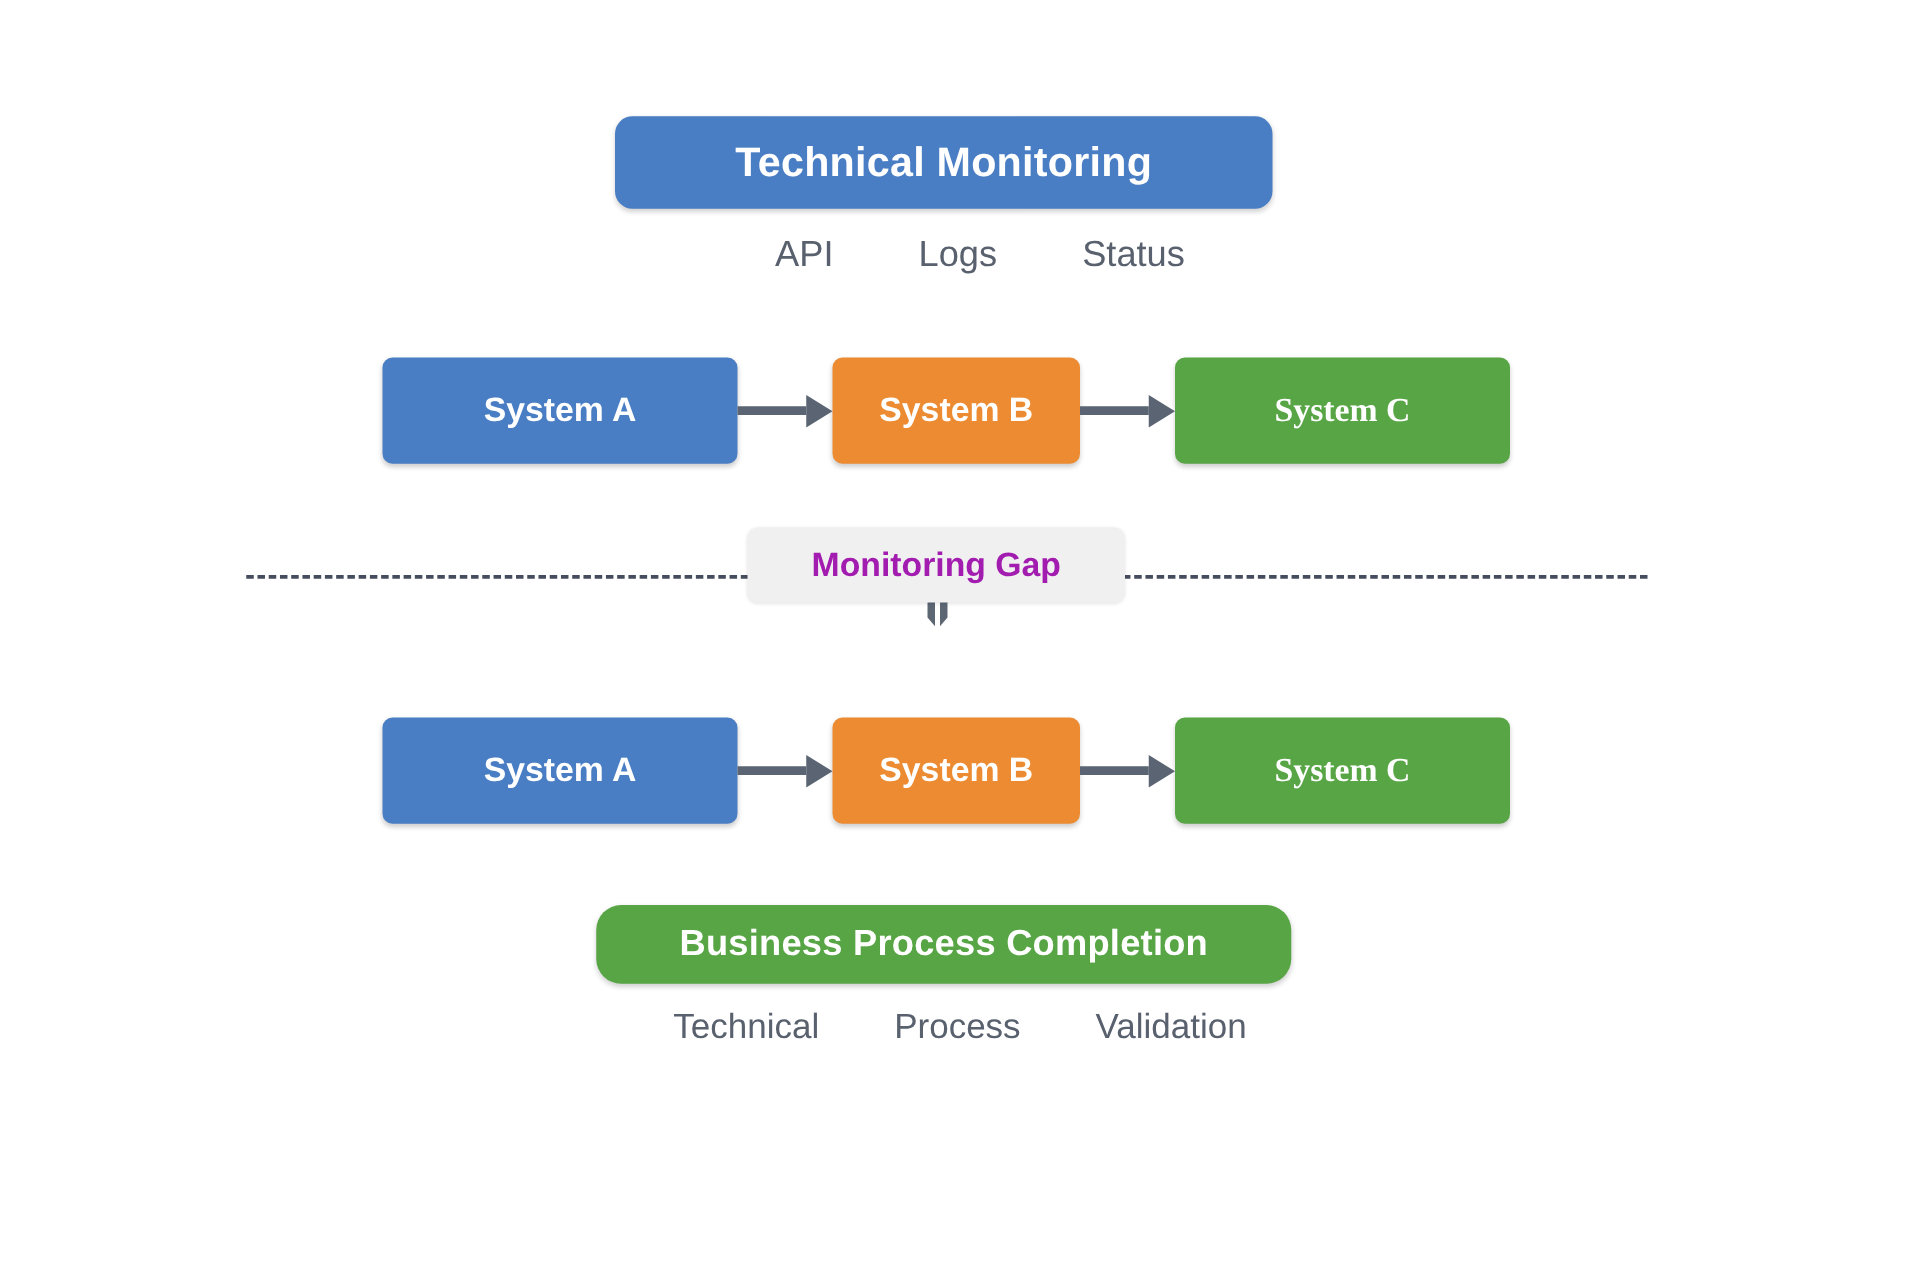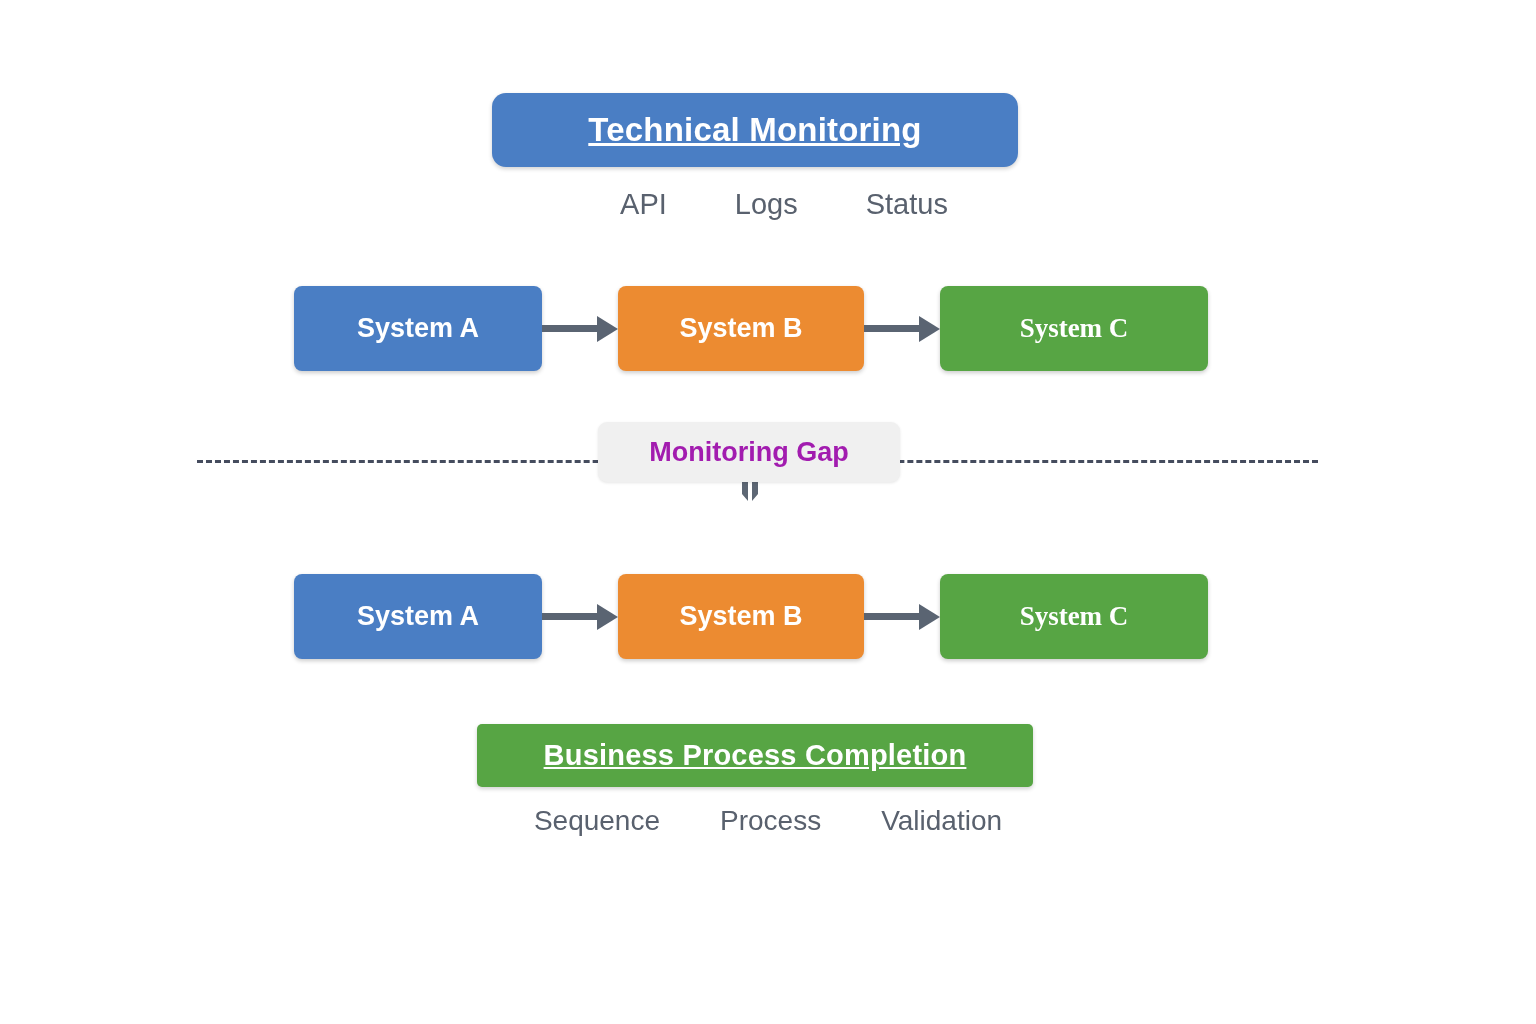--- a/index.html
+++ b/index.html
@@ -24,36 +24,35 @@
   .banner {
     position: absolute;
     display: flex;
     align-items: center;
     justify-content: center;
     border-radius: 14px;
     color: #ffffff;
     font-weight: bold;
     letter-spacing: 0.2px;
     box-shadow: 0 2px 4px rgba(0,0,0,0.18);
-    text-decoration: underline;
   }
   #banner-top {
     left: 492px;
     top: 93px;
     width: 526px;
     height: 74px;
     font-size: 33px;
   }
   #banner-bottom {
     left: 477px;
     top: 724px;
     width: 556px;
     height: 63px;
     font-size: 29px;
-    border-radius: 5px;
+    border-radius: 20px;
   }
 
   
   .caption-row {
     position: absolute;
     display: flex;
     color: #59616e;
     white-space: nowrap;
   }
   #captions-top {
@@ -91,22 +90,22 @@
     border-radius: 8px;
     display: flex;
     align-items: center;
     justify-content: center;
     color: #ffffff;
     font-size: 27px;
     font-weight: bold;
     box-shadow: 0 2px 4px rgba(0,0,0,0.20);
     flex: 0 0 auto;
   }
-  .sys-box.w-a { width: 248px; }
-  .sys-box.w-b { width: 246px; text-align: center; }
+  .sys-box.w-a { width: 284px; margin-left: 12px; }
+  .sys-box.w-b { width: 198px; text-align: center; }
   .sys-box.w-c { width: 268px; font-family: Liberation Serif, serif; }
 
   
   .connector {
     flex: 1 1 auto;
     position: relative;
     height: 14px;
     display: flex;
     align-items: center;
   }
@@ -231,18 +230,18 @@
     <div class="sys-box w-c" style="background:#57a544;">
       <span>System C</span>
     </div>
   </div>
 
   <div class="banner" id="banner-bottom" style="background:#57a544;">
     <span>Business Process Completion</span>
   </div>
 
   <div class="caption-row" id="captions-bottom">
-    <span class="caption-item">Sequence</span>
+    <span class="caption-item">Technical</span>
     <span class="caption-item">Process</span>
     <span class="caption-item">Validation</span>
   </div>
 
 </div>
 
 </body></html>

